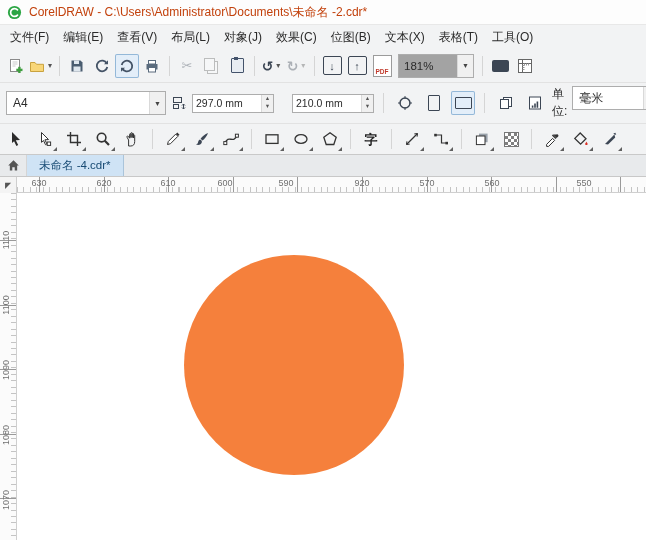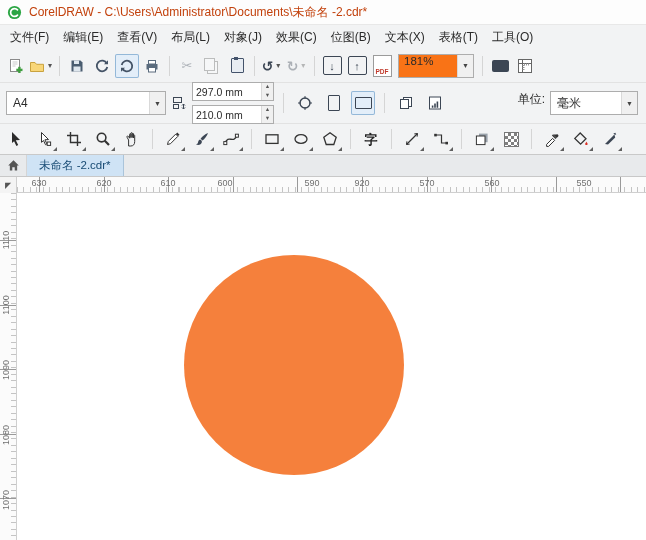--- a/index.html
+++ b/index.html
@@ -16,34 +16,34 @@
   .toolbar{height:33px;background:#f2f3f4;border-bottom:1px solid #e2e2e2;padding:0 4px;gap:1px}
   .tbtn{min-width:24px;height:24px;display:flex;align-items:center;justify-content:center;border-radius:2px;position:relative;gap:1px;flex:none}
   .caret{font-size:8px;color:#555;width:8px;text-align:center}
   .sep{width:1px;height:20px;background:#d5d5d5;margin:0 4px;flex:none}
   .disabled{opacity:.38}
   .pressed{background:#e3eef9;box-shadow:inset 0 0 0 1px #94b8d8}
   .glyph14{font-size:14px;font-weight:bold;color:#3c4654;line-height:1}
   .glyph13{font-size:13px;color:#3c4654;line-height:1}
   .boxarrow{width:17px;height:17px;border:1.5px solid #3c4654;border-radius:2px;display:flex;align-items:center;justify-content:center;font-size:11px;font-weight:bold;color:#3c4654}
   .pdficon{width:17px;height:19px;border:1px solid #9b9b9b;background:#fff;display:flex;align-items:flex-end;justify-content:center;font-size:6.5px;font-weight:bold;color:#c0392b;padding-bottom:1px}
-  .zoom-combo{width:74px;height:22px;background:#f97316;border:1px solid #adadad;display:flex;align-items:flex-start;margin:0 3px;flex:none}
+  .zoom-combo{width:74px;height:22px;background:#a3a3a3;border:1px solid #adadad;display:flex;align-items:center;margin:0 3px;flex:none}
   .zoom-combo .val{flex:1;padding:0 5px;font-size:11.5px}
   .dd{width:15px;height:100%;display:flex;align-items:center;justify-content:center;font-size:7px;background:#f0f0f0;border-left:1px solid #d9d9d9;color:#444;flex:none}
   .fullscreen{width:17px;height:12px;background:#3c4654;border-radius:2px}
   .copyic{width:9px;height:11px;border:1px solid #666;background:#fff;box-shadow:3px 3px 0 -1px #fff,3px 3px 0 0 #666;margin:-3px 3px 0 -3px}
   .clip{position:relative;width:11px;height:13px;border:1px solid #44536b;background:#e7ecf2;border-radius:1px}
   .clip-top{position:absolute;top:-2px;left:2.5px;width:4px;height:3px;background:#44536b}
   
   .propbar{height:40px;background:#f2f3f4;border-bottom:1px solid #e2e2e2;padding:0 6px;gap:5px}
   .combo{background:#fff;border:1px solid #adadad;height:22px;display:flex;align-items:center;flex:none}
   .combo .val{flex:1;padding:0 6px;font-size:12px;white-space:nowrap}
   .page-size-combo{width:158px}
   .units-combo{width:86px}
-  .dims{display:flex;flex-direction:column;gap:4px}
+  .dims{display:flex;gap:18px}
   .spin{width:80px;height:17px;background:#fff;border:1px solid #adadad;display:flex;align-items:center}
   .spin .val{flex:1;font-size:10.5px;padding:0 3px;white-space:nowrap}
   .spin-arrows{width:11px;height:100%;display:flex;flex-direction:column;border-left:1px solid #d9d9d9;background:#f0f0f0}
   .spin-arrows span{flex:1;font-size:5.5px;line-height:7px;text-align:center;color:#555}
   .obtn{width:24px;height:24px;display:flex;align-items:center;justify-content:center;border-radius:2px;flex:none}
   .rect-portrait{width:10px;height:14px;border:1.5px solid #3c4654;border-radius:1px}
   .rect-landscape{width:15px;height:10px;border:1.5px solid #3c4654;border-radius:1px}
   .units-group{margin-left:auto;display:flex;gap:5px;padding-right:2px}
   
   .toolboxbar{height:30px;background:#f2f3f4;border-bottom:1px solid #c9c9c9;padding:0 3px;gap:3px}
@@ -395,34 +395,34 @@
     </div>
   </div>
 
   <div class="tabrow">
     <div class="home-btn">
       <svg width="13" height="13" viewBox="0 0 16 16">
           <path d="M8 1.5 L14.5 8 H12.5 V14 H9.5 V10 H6.5 V14 H3.5 V8 H1.5 Z" fill="#555"></path>
         </svg>
     </div>
     <div class="doc-tab">
-      <span>未命名 -2.cdr*</span>
+      <span>未命名 -4.cdr*</span>
     </div>
   </div>
 
   <div class="hruler">
     <div class="corner">
       <span>◤</span>
     </div>
     <div class="htrack">
       <span class="hnum" style="left:22px">630</span>
       <span class="hnum" style="left:87px">620</span>
       <span class="hnum" style="left:151px">610</span>
       <span class="hnum" style="left:208px">600</span>
-      <span class="hnum" style="left:295px">590</span>
+      <span class="hnum" style="left:269px">590</span>
       <span class="hnum" style="left:345px">920</span>
       <span class="hnum" style="left:410px">570</span>
       <span class="hnum" style="left:475px">560</span>
       <span class="hnum" style="left:567px">550</span>
     </div>
   </div>
 
   <div class="content">
     <div class="vruler">
       <span class="vnum" style="top:42px">1110</span>

